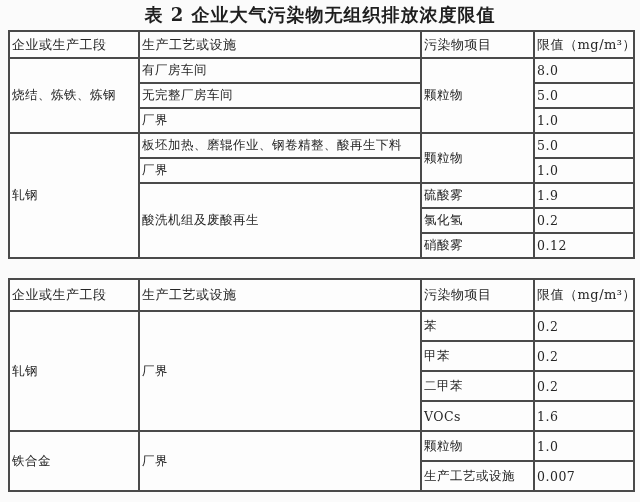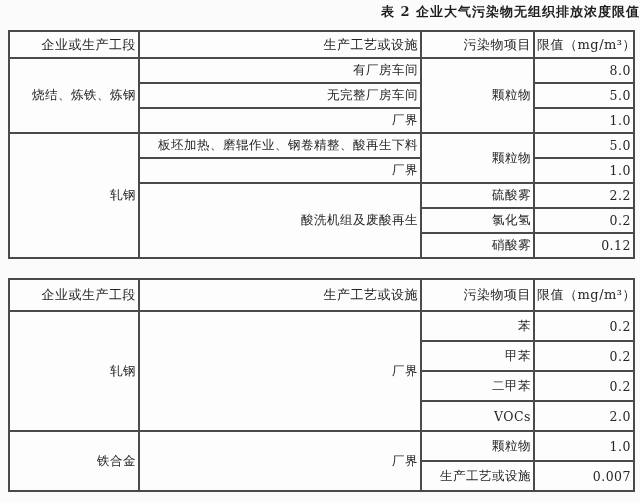--- a/index.html
+++ b/index.html
@@ -14,40 +14,40 @@
     position: relative;
     width: 640px;
     height: 502px;
     overflow: hidden;
   }
   .doc-title {
     position: absolute;
     top: 3px;
     left: 0;
     width: 640px;
-    text-align: right;
-    font-size: 13px;
+    text-align: center;
+    font-size: 18px;
     font-weight: bold;
     color: #1e1e1e;
     letter-spacing: 1px;
   }
   table.limits {
     position: absolute;
     left: 8px;
     width: 625px;
     border-collapse: collapse;
     table-layout: fixed;
     background: #fdfdfd;
   }
   #table-1 { top: 30px; }
   #table-2 { top: 278px; }
   table.limits th,
   table.limits td {
     border: 2px solid #4a4a4a;
-    text-align: right;
+    text-align: left;
     vertical-align: middle;
     font-weight: normal;
     color: #262626;
     padding: 0 2px;
     overflow: hidden;
     white-space: nowrap;
   }
   table.limits th {
     font-size: 13px;
     letter-spacing: 0.5px;
@@ -106,21 +106,21 @@
       <td rowspan="2">颗粒物</td>
       <td>5.0</td>
     </tr>
     <tr>
       <td>厂界</td>
       <td>1.0</td>
     </tr>
     <tr>
       <td rowspan="3">酸洗机组及废酸再生</td>
       <td>硫酸雾</td>
-      <td>2.2</td>
+      <td>1.9</td>
     </tr>
     <tr>
       <td>氯化氢</td>
       <td>0.2</td>
     </tr>
     <tr>
       <td>硝酸雾</td>
       <td>0.12</td>
     </tr>
   </tbody>
@@ -149,21 +149,21 @@
     <tr>
       <td>甲苯</td>
       <td>0.2</td>
     </tr>
     <tr>
       <td>二甲苯</td>
       <td>0.2</td>
     </tr>
     <tr>
       <td>VOCs</td>
-      <td>2.0</td>
+      <td>1.6</td>
     </tr>
     <tr>
       <td rowspan="2">铁合金</td>
       <td rowspan="2">厂界</td>
       <td>颗粒物</td>
       <td>1.0</td>
     </tr>
     <tr>
       <td>生产工艺或设施</td>
       <td>0.007</td>

